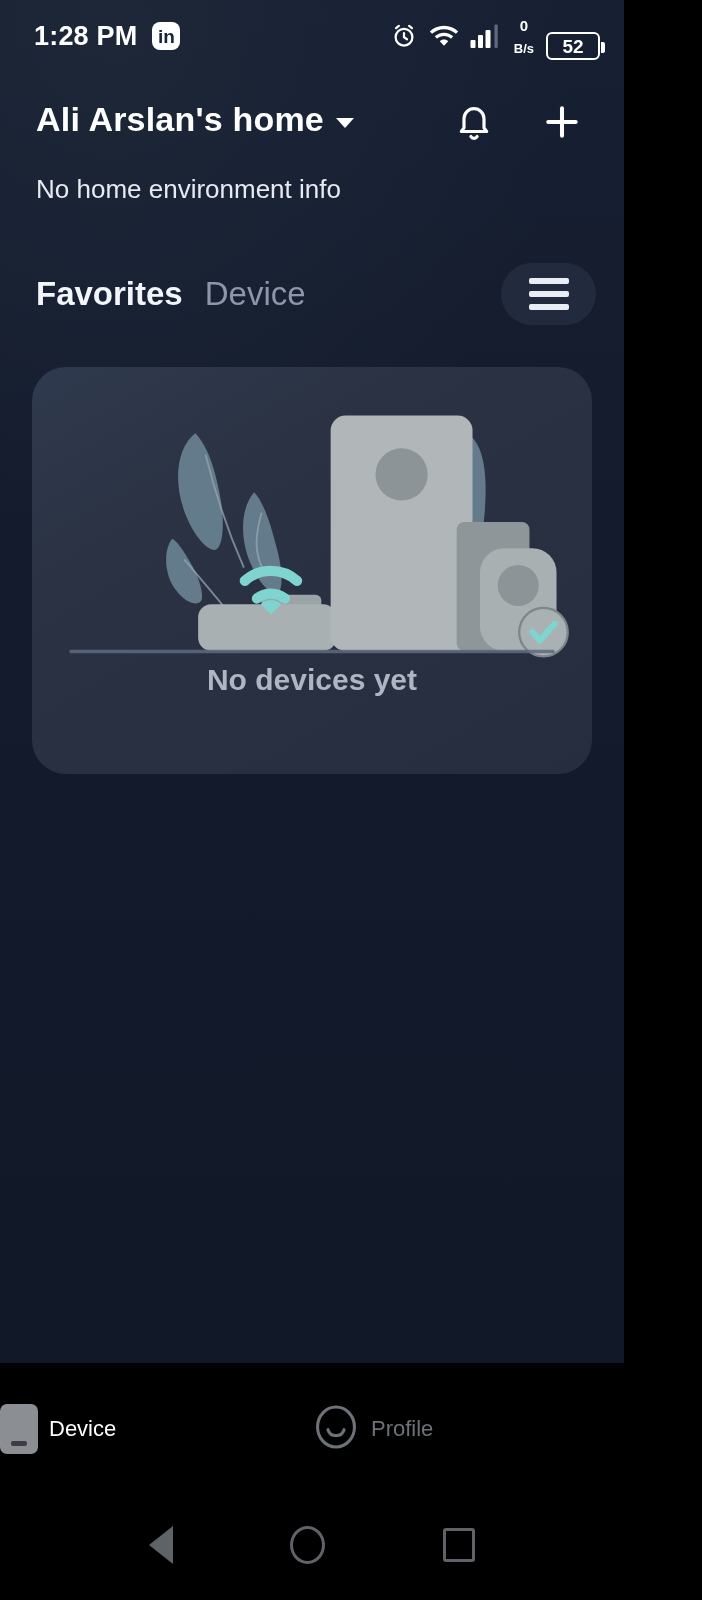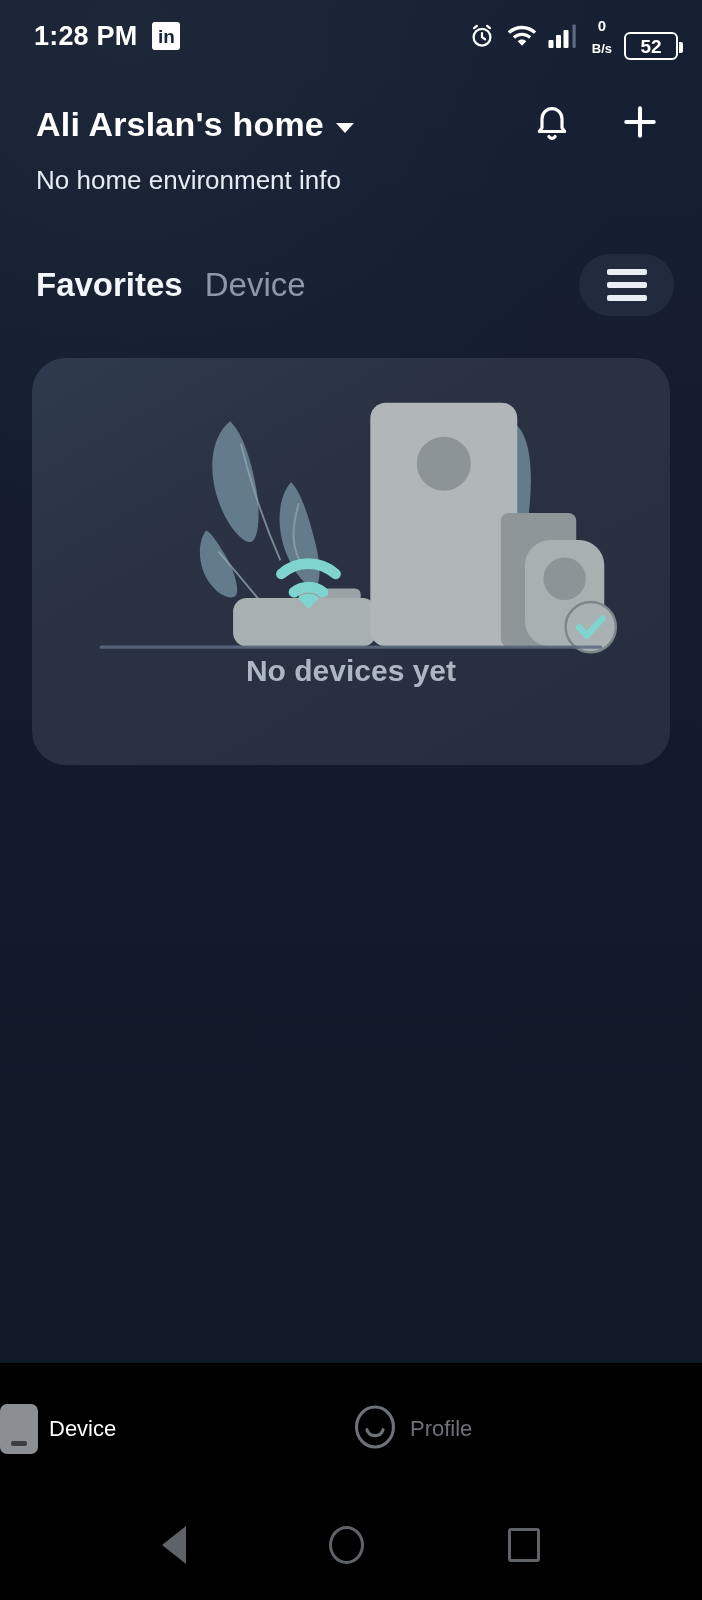--- a/index.html
+++ b/index.html
@@ -4,21 +4,21 @@
 <style>
   * { margin:0; padding:0; box-sizing:border-box; }
   html, body {
     width:702px; height:1600px;
     background:#000;
     font-family:"Liberation Sans", sans-serif;
     overflow:hidden;
   }
   .phone {
     position:relative;
-    width:702px; height:1600px;
+    width:624px; height:1600px;
     background:#121a2b;
     display:flex; flex-direction:column;
   }
   
   .app-bg {
     position:absolute; left:0; top:0; right:0; height:1363px;
     background:
       radial-gradient(120% 60% at 18% 2%, #1d2738 0%, rgba(29,39,56,0) 62%),
       linear-gradient(180deg, #172033 0%, #151d2f 22%, #121a2b 55%, #111828 100%);
   }
@@ -26,21 +26,21 @@
   
   .statusbar {
     position:relative; z-index:3;
     height:72px; flex:0 0 72px;
     display:flex; align-items:center; justify-content:space-between;
     padding:0 24px 0 34px;
   }
   .sb-left { display:flex; align-items:center; gap:15px; }
   .sb-time { color:#ffffff; font-size:27px; font-weight:bold; letter-spacing:.2px; }
   .li-icon {
-    width:28px; height:28px; background:#ffffff; border-radius:3px;
+    width:28px; height:28px; background:#ffffff; border-radius:8px;
     display:flex; align-items:center; justify-content:center;
     color:#16243a; font-size:19px; font-weight:bold; line-height:1;
     font-family:"Liberation Sans", sans-serif;
   }
   .sb-right { display:flex; align-items:center; gap:11px; }
   .sb-right svg { display:block; }
   .net-rate {
     display:flex; flex-direction:column; align-items:center; justify-content:center;
     color:#fff; line-height:1; margin:0 1px;
   }
@@ -56,35 +56,35 @@
     width:4px; height:11px; background:#ffffff; border-radius:0 2px 2px 0;
   }
   .battery span { color:#ffffff; font-size:19px; font-weight:bold; line-height:1; }
 
   
   .header {
     position:relative; z-index:3;
     padding:28px 24px 0 36px;
     flex:0 0 auto;
   }
-  .header-row { display:flex; align-items:flex-end; justify-content:space-between;gap:10px; }
+  .header-row { display:flex; align-items:flex-start; justify-content:space-between;gap:10px; }
   .home-title {
     display:flex; align-items:center; gap:12px; cursor:pointer;
   }
   .home-title .name {
     color:#ffffff; font-size:34px; font-weight:bold; letter-spacing:.2px;
   }
   .caret {
     width:0;height:0;border-left:9px solid transparent;border-right:9px solid transparent;
     border-top:10px solid #ffffff; margin-top:6px;
   }
   .header-actions { display:flex; align-items:center; gap:46px; padding-right:16px; }
   .icon-btn { cursor:pointer; display:flex; align-items:center; justify-content:center; }
   .env-info {
-    margin-top:21px; color:#e6eaf2; font-size:26px; font-weight:normal;
+    margin-top:30px; color:#e6eaf2; font-size:26px; font-weight:normal;
   }
 
   
   .tabs-row {
     position:relative; z-index:3;
     margin-top:58px; padding:0 28px 0 36px;
     display:flex; align-items:center; justify-content:space-between;
     flex:0 0 auto;
   }
   .tabs { display:flex; align-items:baseline; gap:22px; }

